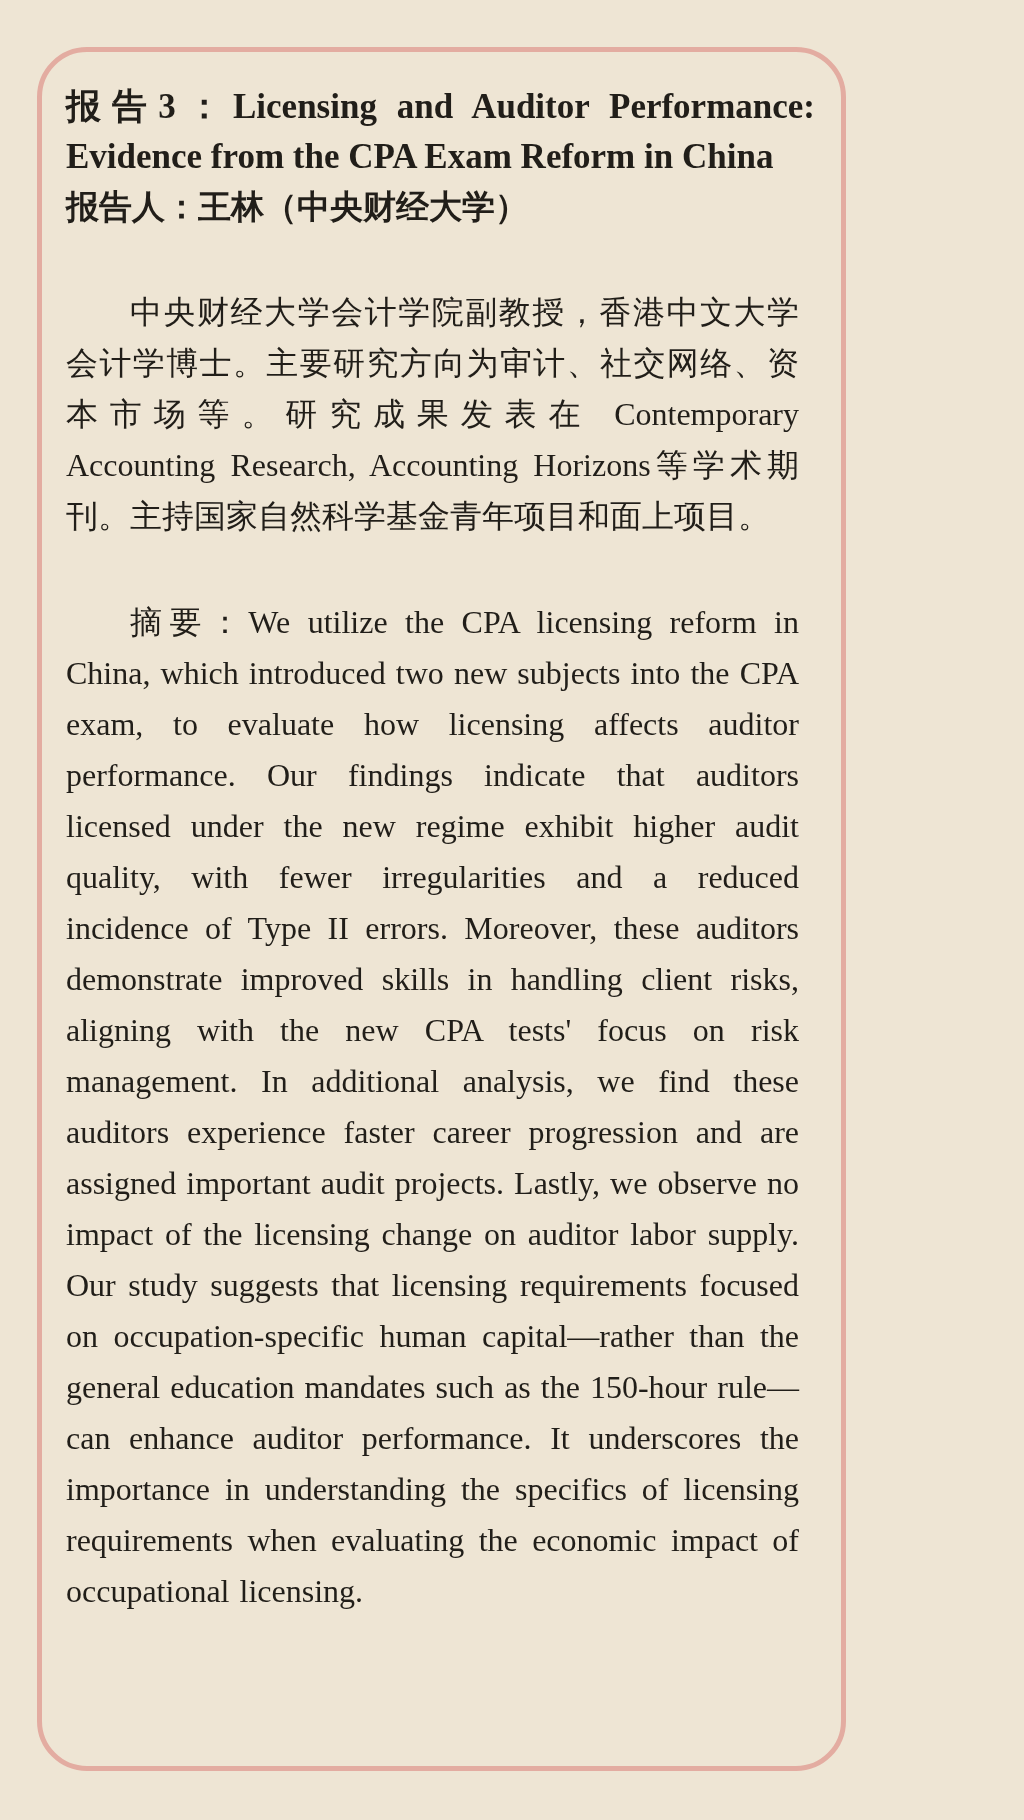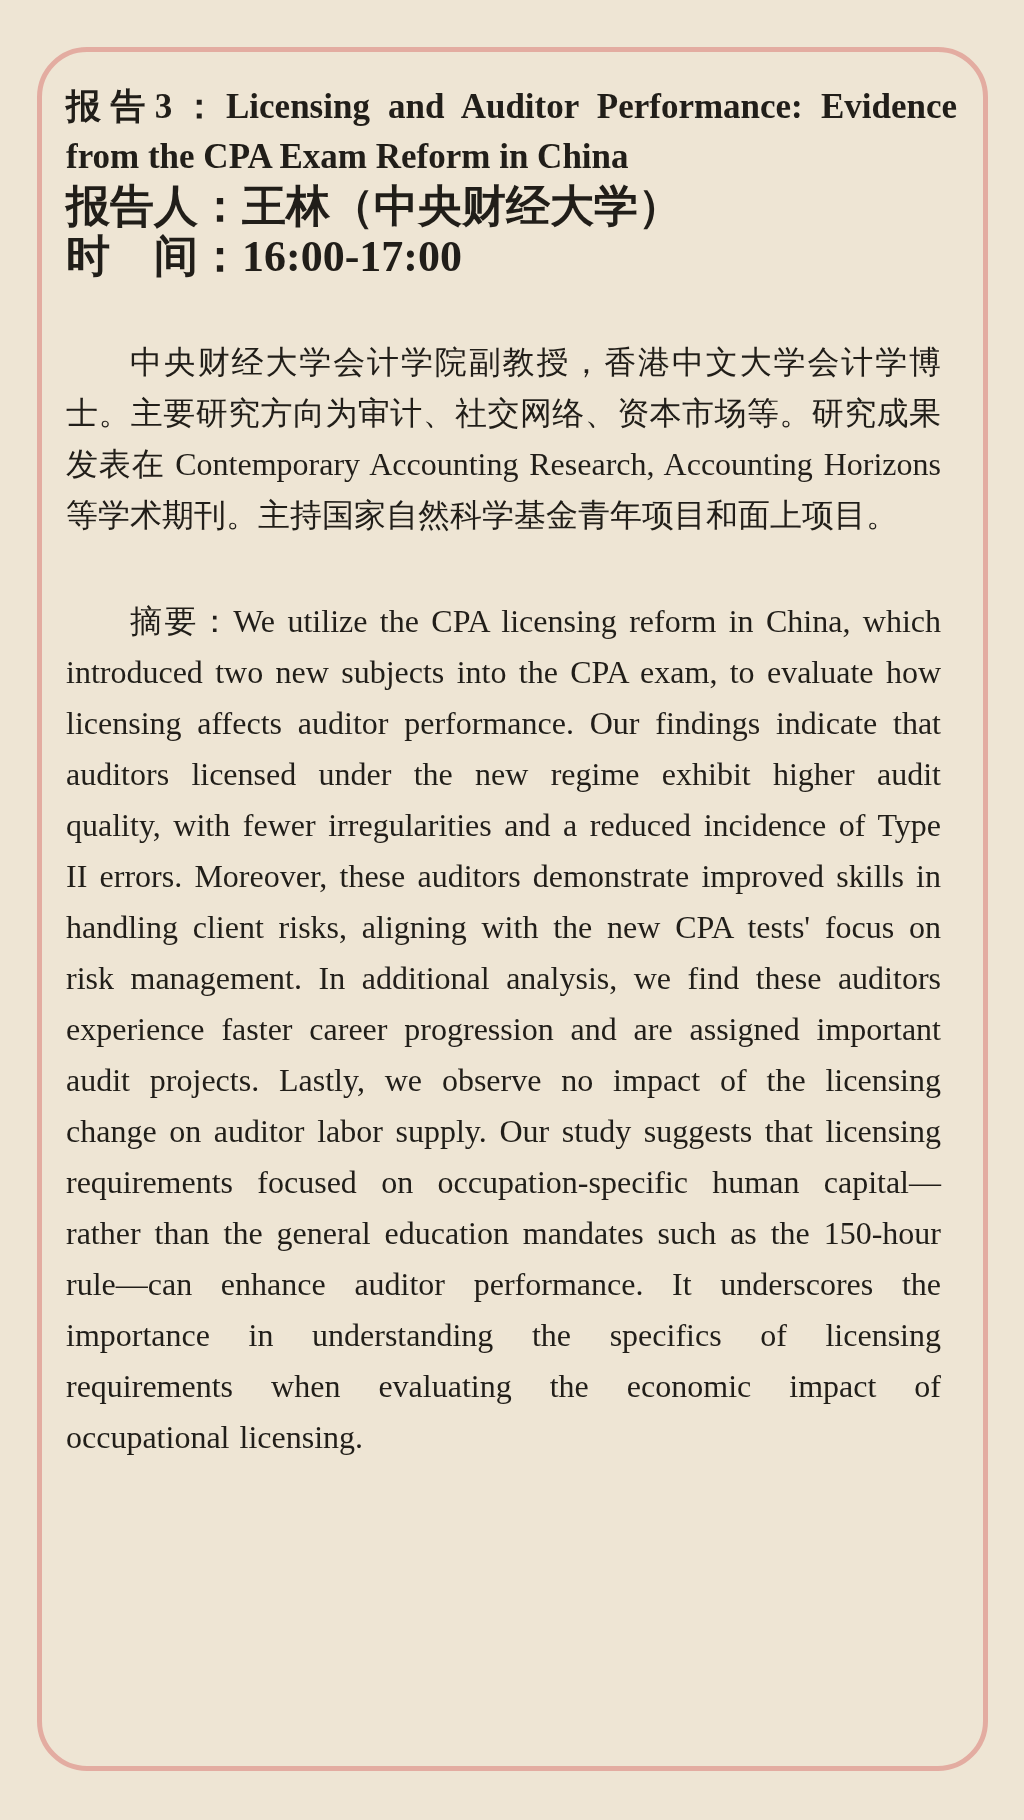--- a/index.html
+++ b/index.html
@@ -14,56 +14,55 @@
     background:var(--page-background);
     font-family:"Liberation Serif","DejaVu Serif",serif;
     color:var(--text-color);
     position:relative;
     overflow:hidden;
   }
   .card{
     position:absolute;
     left:37px;
     top:47px;
-    width:951px;
+    width:809px;
     height:1724px;
     box-sizing:border-box;
     border:5px solid var(--card-border-color);
     border-radius:50px;
     padding:30px 26px 0 24px;
     background:var(--page-background);
   }
   .title{
     margin:0;
     font-size:35px;
     font-weight:700;
     line-height:50px;
     text-align:justify;
   }
   .meta{
     margin:0;
-    font-size:44px;
+    font-size:33px;
     font-weight:700;
     line-height:50px;
   }
   .para{
     margin:55px 16px 0 0;
     font-size:32px;
     line-height:51px;
     text-align:justify;
     text-indent:2em;
     word-spacing:2px;
   }
 </style>
 </head>
 <body>
 
 <div class="card">
   <div>
     <p class="title"><span>报告3：</span><span>Licensing and Auditor Performance: Evidence from the CPA Exam Reform in China</span></p>
     <p class="meta"><span>报告人：</span><span>王林（中央财经大学）</span></p>
-    <p class="meta"><span>时　间：</span><span>16:00-17:00</span></p>
   </div>
 
   <p class="para">中央财经大学会计学院副教授，香港中文大学会计学博士。主要研究方向为审计、社交网络、资本市场等。研究成果发表在 Contemporary Accounting Research, Accounting Horizons等学术期刊。主持国家自然科学基金青年项目和面上项目。</p>
 
   <p class="para"><span>摘要：</span><span>We utilize the CPA licensing reform in China, which introduced two new subjects into the CPA exam, to evaluate how licensing affects auditor performance. Our findings indicate that auditors licensed under the new regime exhibit higher audit quality, with fewer irregularities and a reduced incidence of Type II errors. Moreover, these auditors demonstrate improved skills in handling client risks, aligning with the new CPA tests' focus on risk management. In additional analysis, we find these auditors experience faster career progression and are assigned important audit projects. Lastly, we observe no impact of the licensing change on auditor labor supply. Our study suggests that licensing requirements focused on occupation-specific human capital—rather than the general education mandates such as the 150-hour rule—can enhance auditor performance. It underscores the importance in understanding the specifics of licensing requirements when evaluating the economic impact of occupational licensing.</span></p>
 </div>
 
 </body></html>

